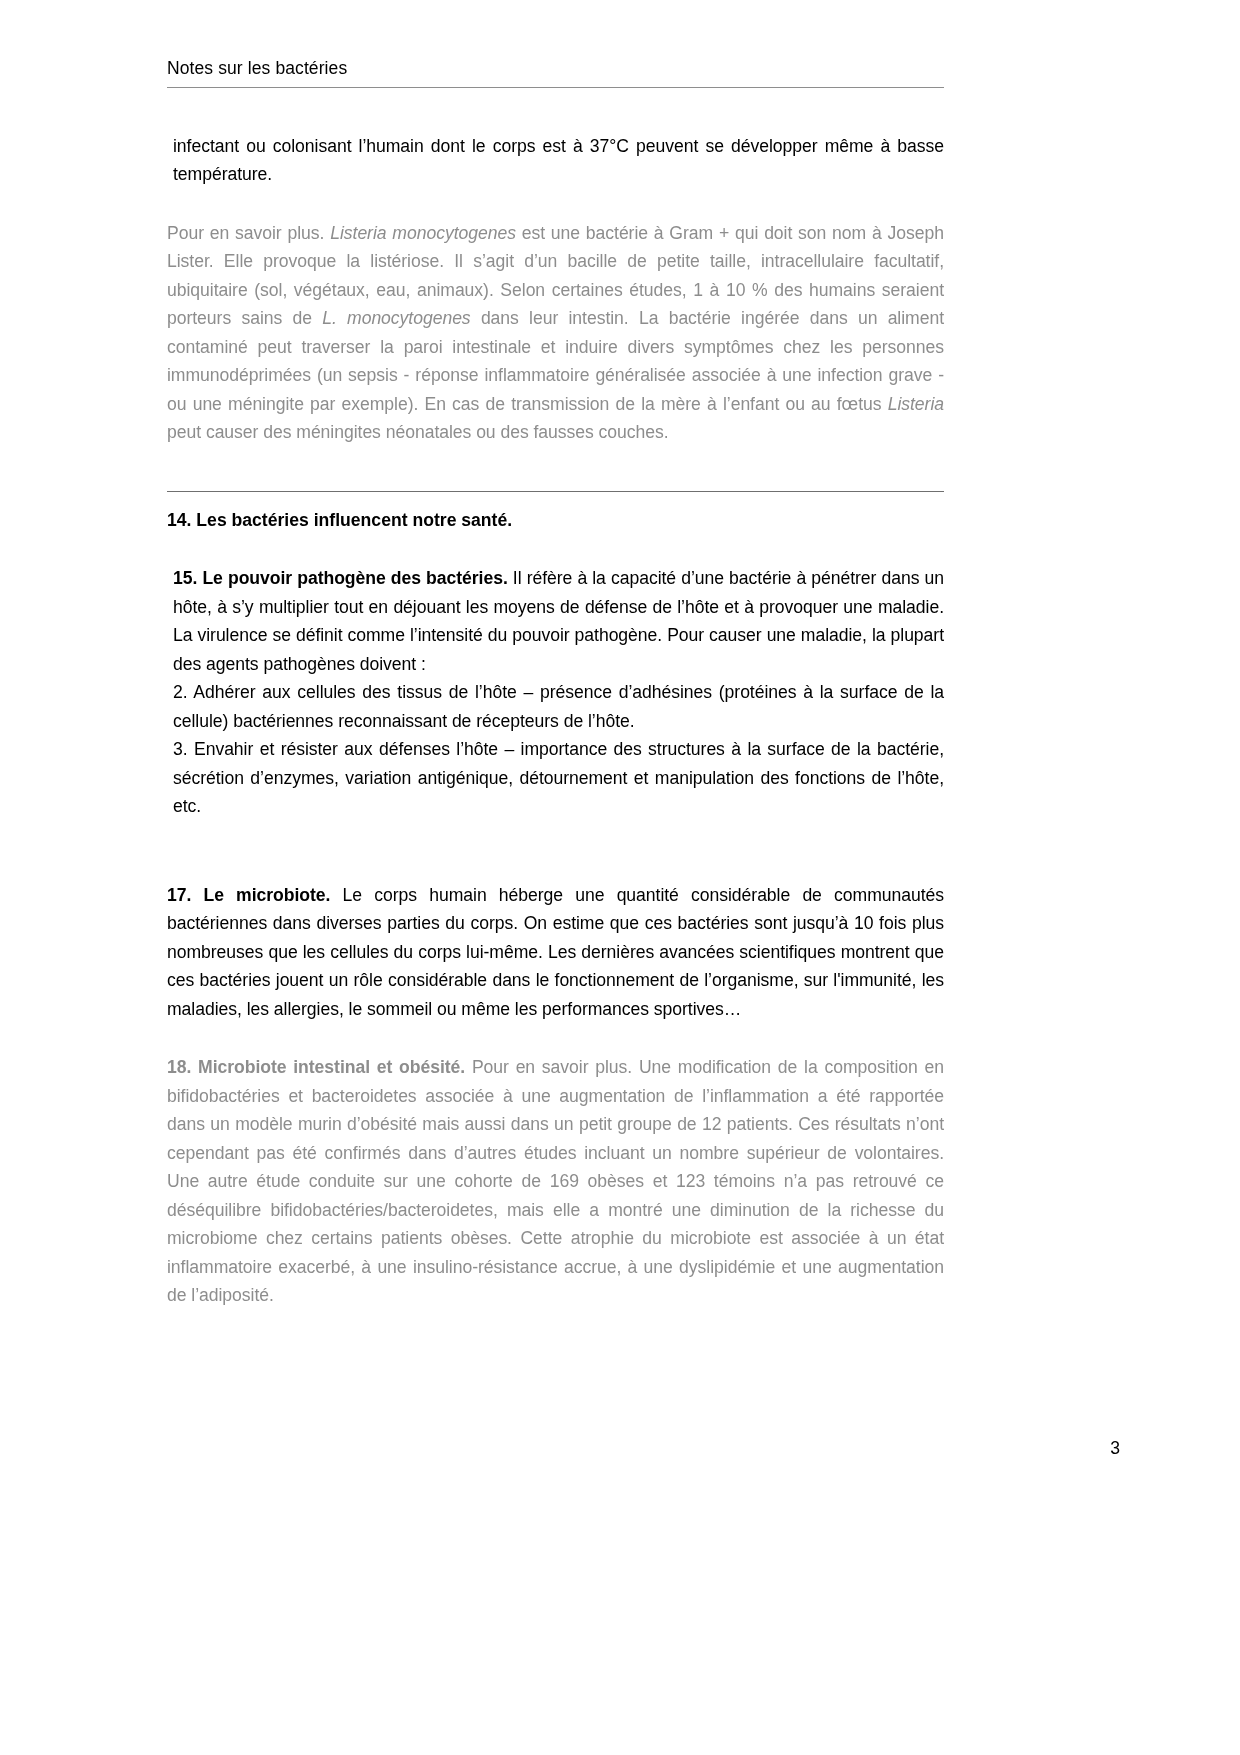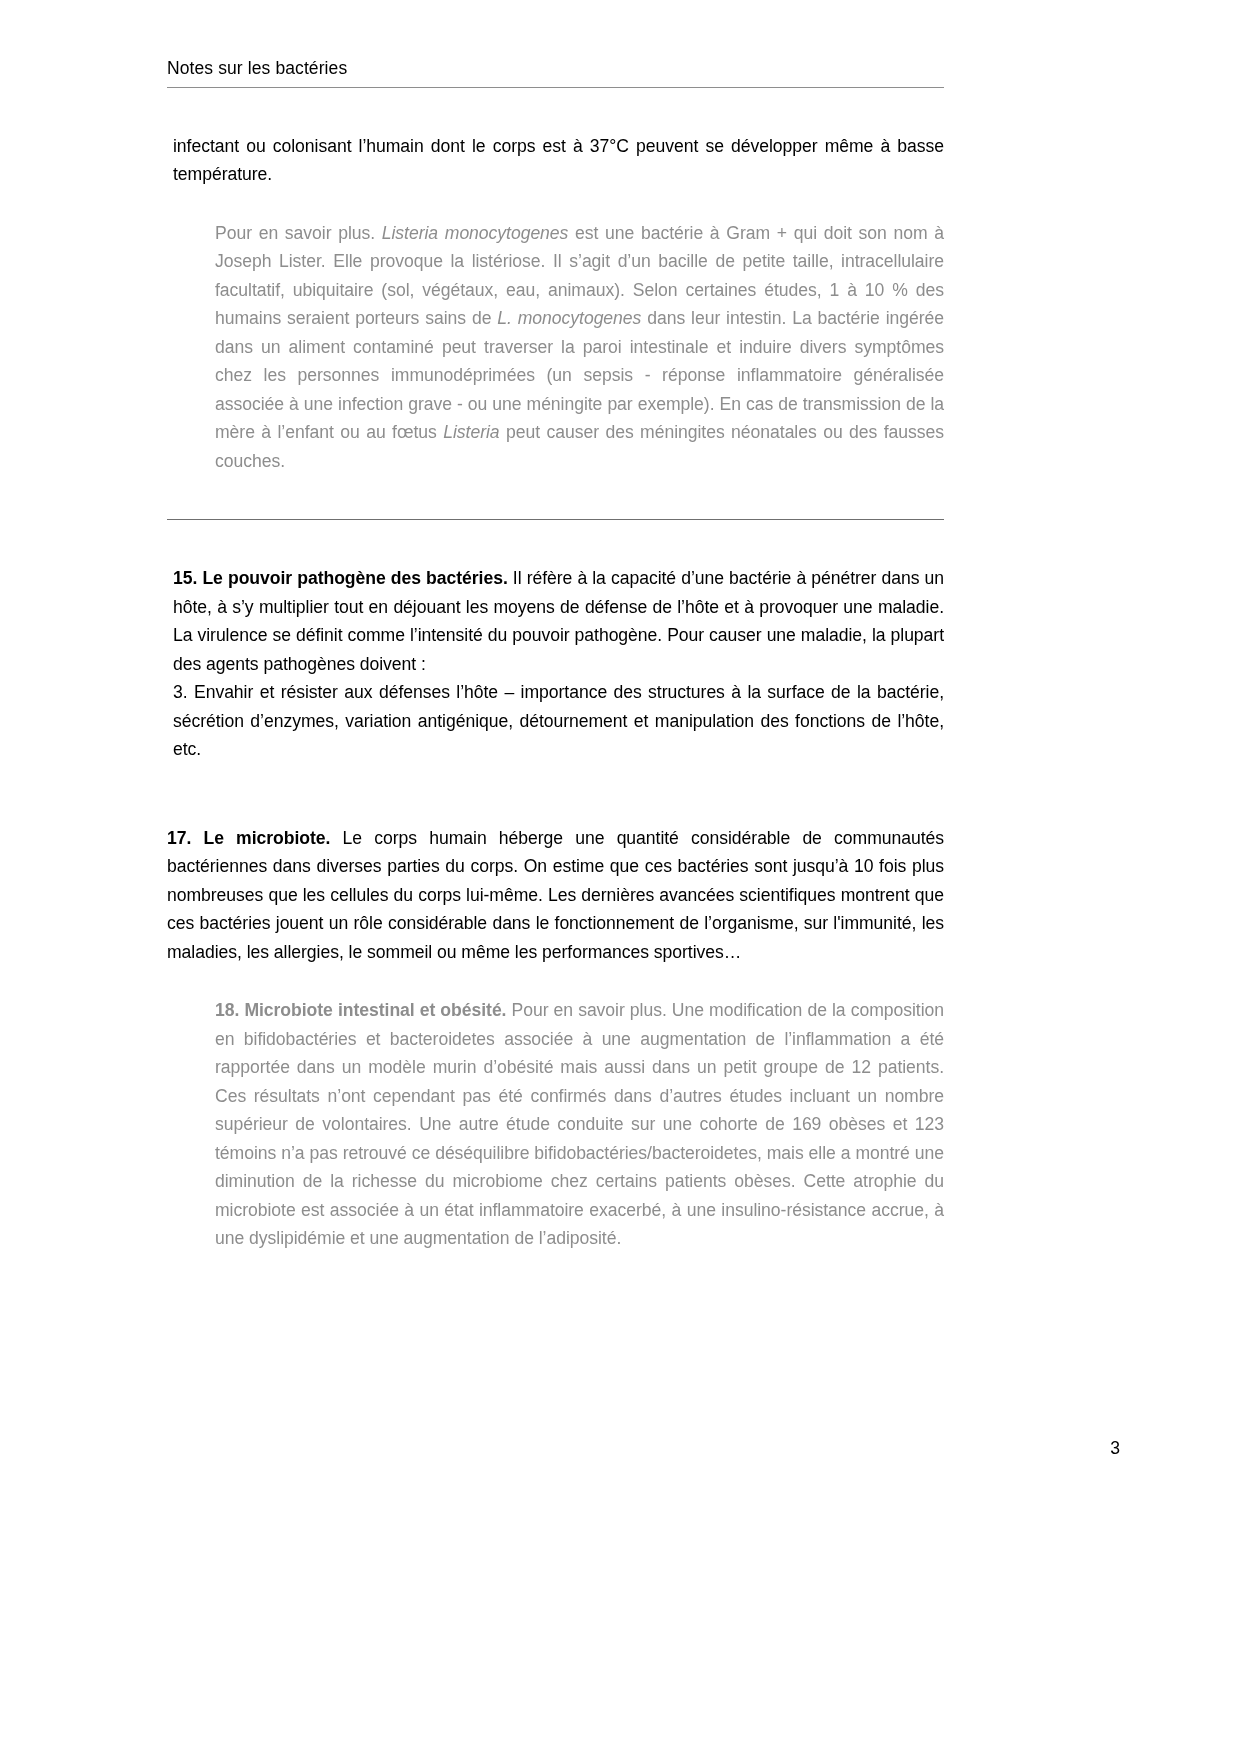--- a/index.html
+++ b/index.html
@@ -44,21 +44,20 @@
     color: #000000;
     text-align: justify;
     margin: 0;
     letter-spacing: -0.05px;
   }
   .para.first {
     margin-top: 44px;
   }
   .gray {
     color: #8d8d8d;
-    margin-left: 48px;
   }
   .gap-md { height: 30px; }
   .gap-lg { height: 44px; }
   b, .b { font-weight: bold; }
   i, .i { font-style: italic; }
   .rule {
     border: 0;
     border-top: 1.6px solid #6f6f6f;
     margin: 0 0 14px 0;
     width: 100%;
@@ -91,25 +90,27 @@
     <p class="para first nowrapjust">infectant ou colonisant l’humain dont le corps est à 37°C peuvent se développer même à basse température.</p>
 
     <div class="gap-md"></div>
 
     <p class="para gray"><span>Pour en savoir plus. </span><i>Listeria monocytogenes</i><span> est une bactérie à Gram + qui doit son nom à Joseph Lister. Elle provoque la listériose. Il s’agit d’un bacille de petite taille, intracellulaire facultatif, ubiquitaire (sol, végétaux, eau, animaux). Selon certaines études, 1 à 10 % des humains seraient porteurs sains de </span><i>L. monocytogenes</i><span> dans leur intestin. La bactérie ingérée dans un aliment contaminé peut traverser la paroi intestinale et induire divers symptômes chez les personnes immunodéprimées (un sepsis - réponse inflammatoire généralisée associée à une infection grave - ou une méningite par exemple). En cas de transmission de la mère à l’enfant ou au fœtus </span><i>Listeria</i><span> peut causer des méningites néonatales ou des fausses couches.</span></p>
 
     <div class="gap-lg"></div>
 
     <hr class="rule">
 
+    <p class="heading-line">14. Les bactéries influencent notre santé.</p>
 
     <div class="gap-md"></div>
 
     <p class="para nowrapjust"><b>15. Le pouvoir pathogène des bactéries.</b><span> Il réfère à la capacité d’une bactérie à pénétrer dans un hôte, à s’y multiplier tout en déjouant les moyens de défense de l’hôte et à provoquer une maladie. La virulence se définit comme l’intensité du pouvoir pathogène. Pour causer une maladie, la plupart des agents pathogènes doivent :</span></p>
 
+    <p class="para nowrapjust">2. Adhérer aux cellules des tissus de l’hôte – présence d’adhésines (protéines à la surface de la cellule) bactériennes reconnaissant de récepteurs de l’hôte.</p>
     <p class="para nowrapjust">3. Envahir et résister aux défenses l’hôte – importance des structures à la surface de la bactérie, sécrétion d’enzymes, variation antigénique, détournement et manipulation des fonctions de l’hôte, etc.</p>
 
     <div class="gap-md"></div>
 
 
     <div class="gap-md"></div>
 
     <p class="para"><b>17. Le microbiote.</b><span> Le corps humain héberge une quantité considérable de communautés bactériennes dans diverses parties du corps. On estime que ces bactéries sont jusqu’à 10 fois plus nombreuses que les cellules du corps lui-même. Les dernières avancées scientifiques montrent que ces bactéries jouent un rôle considérable dans le fonctionnement de l’organisme, sur l'immunité, les maladies, les allergies, le sommeil ou même les performances sportives…</span></p>
 
     <div class="gap-md"></div>

